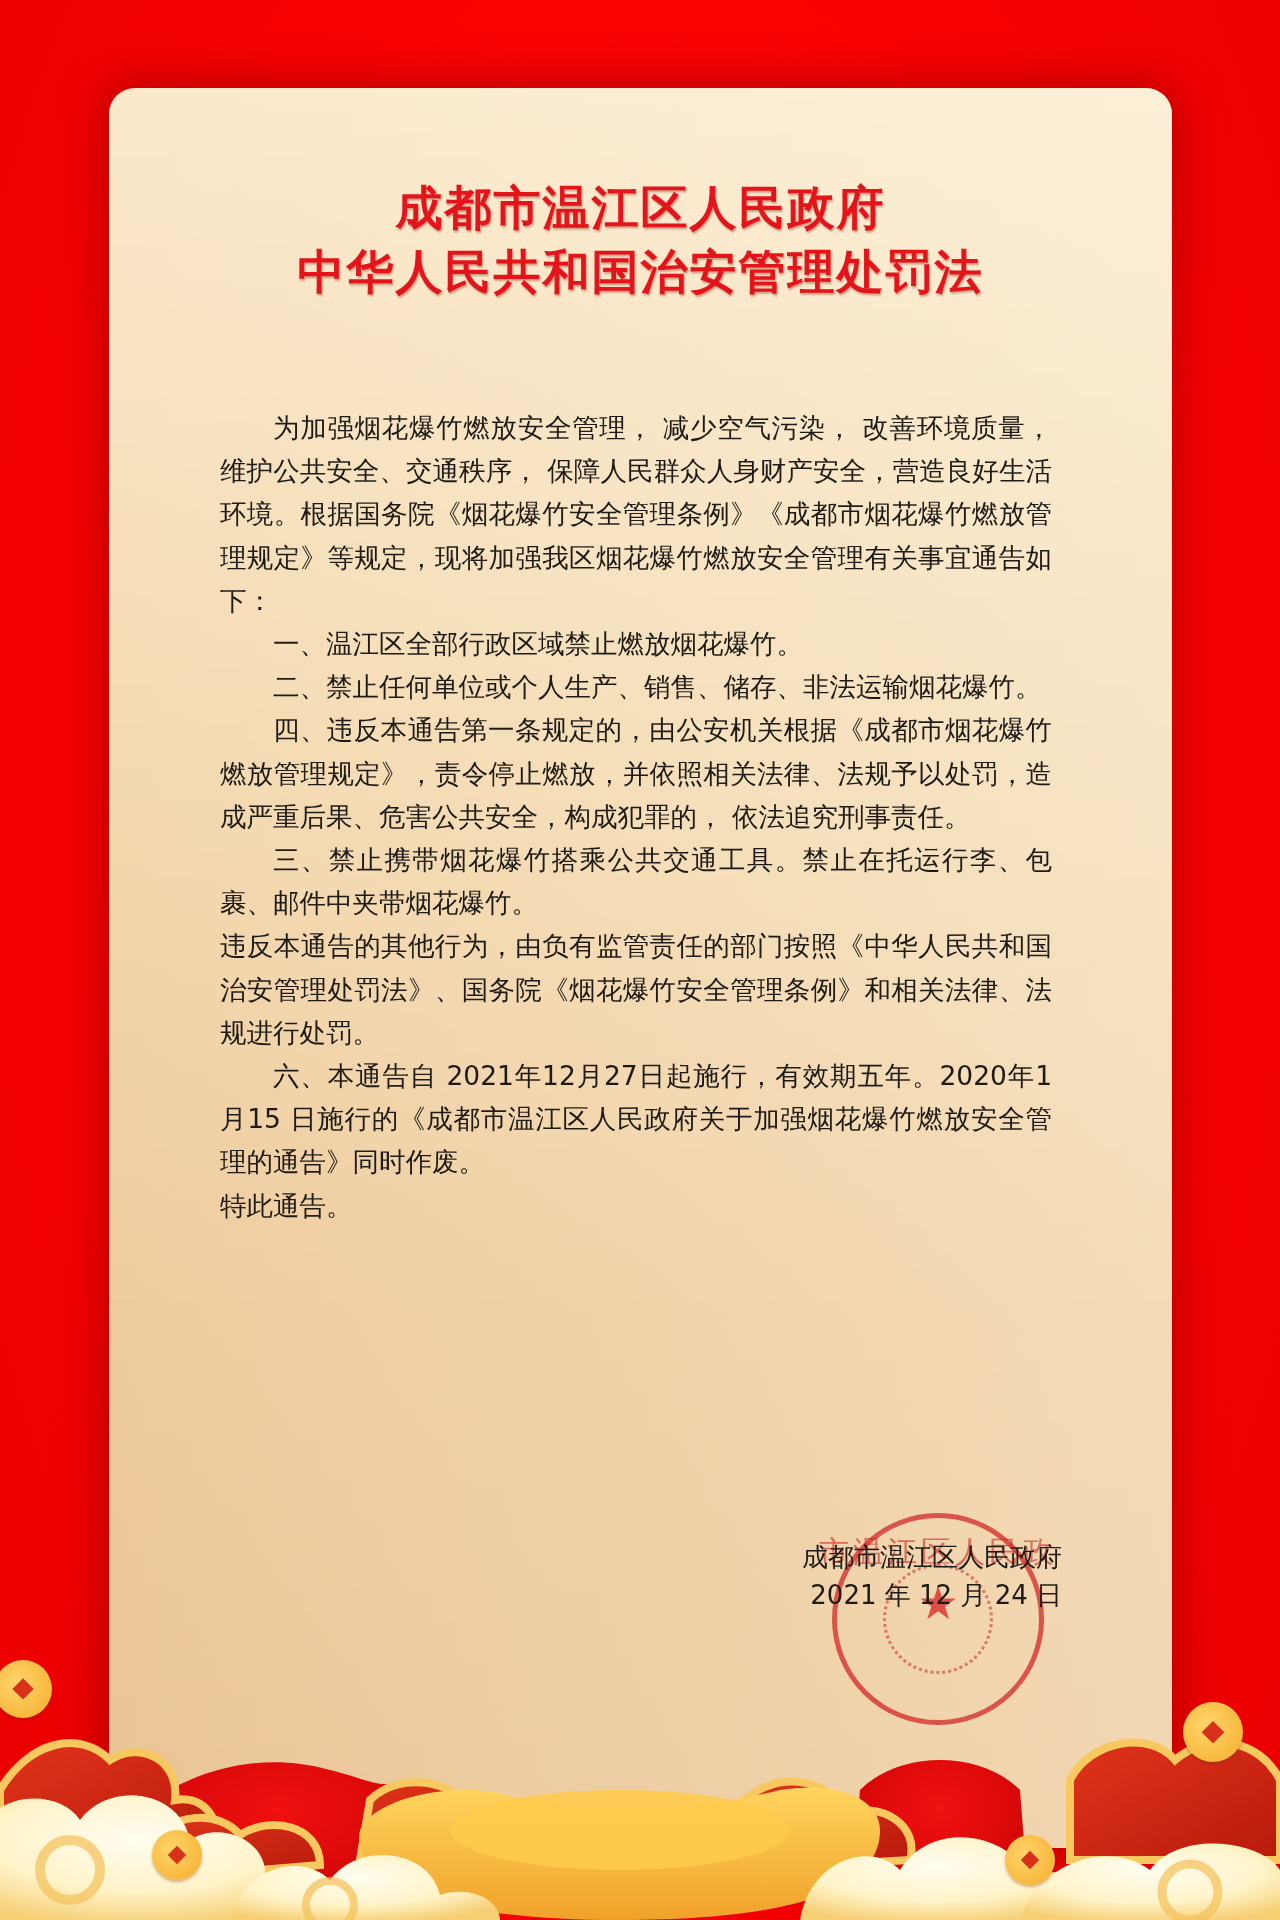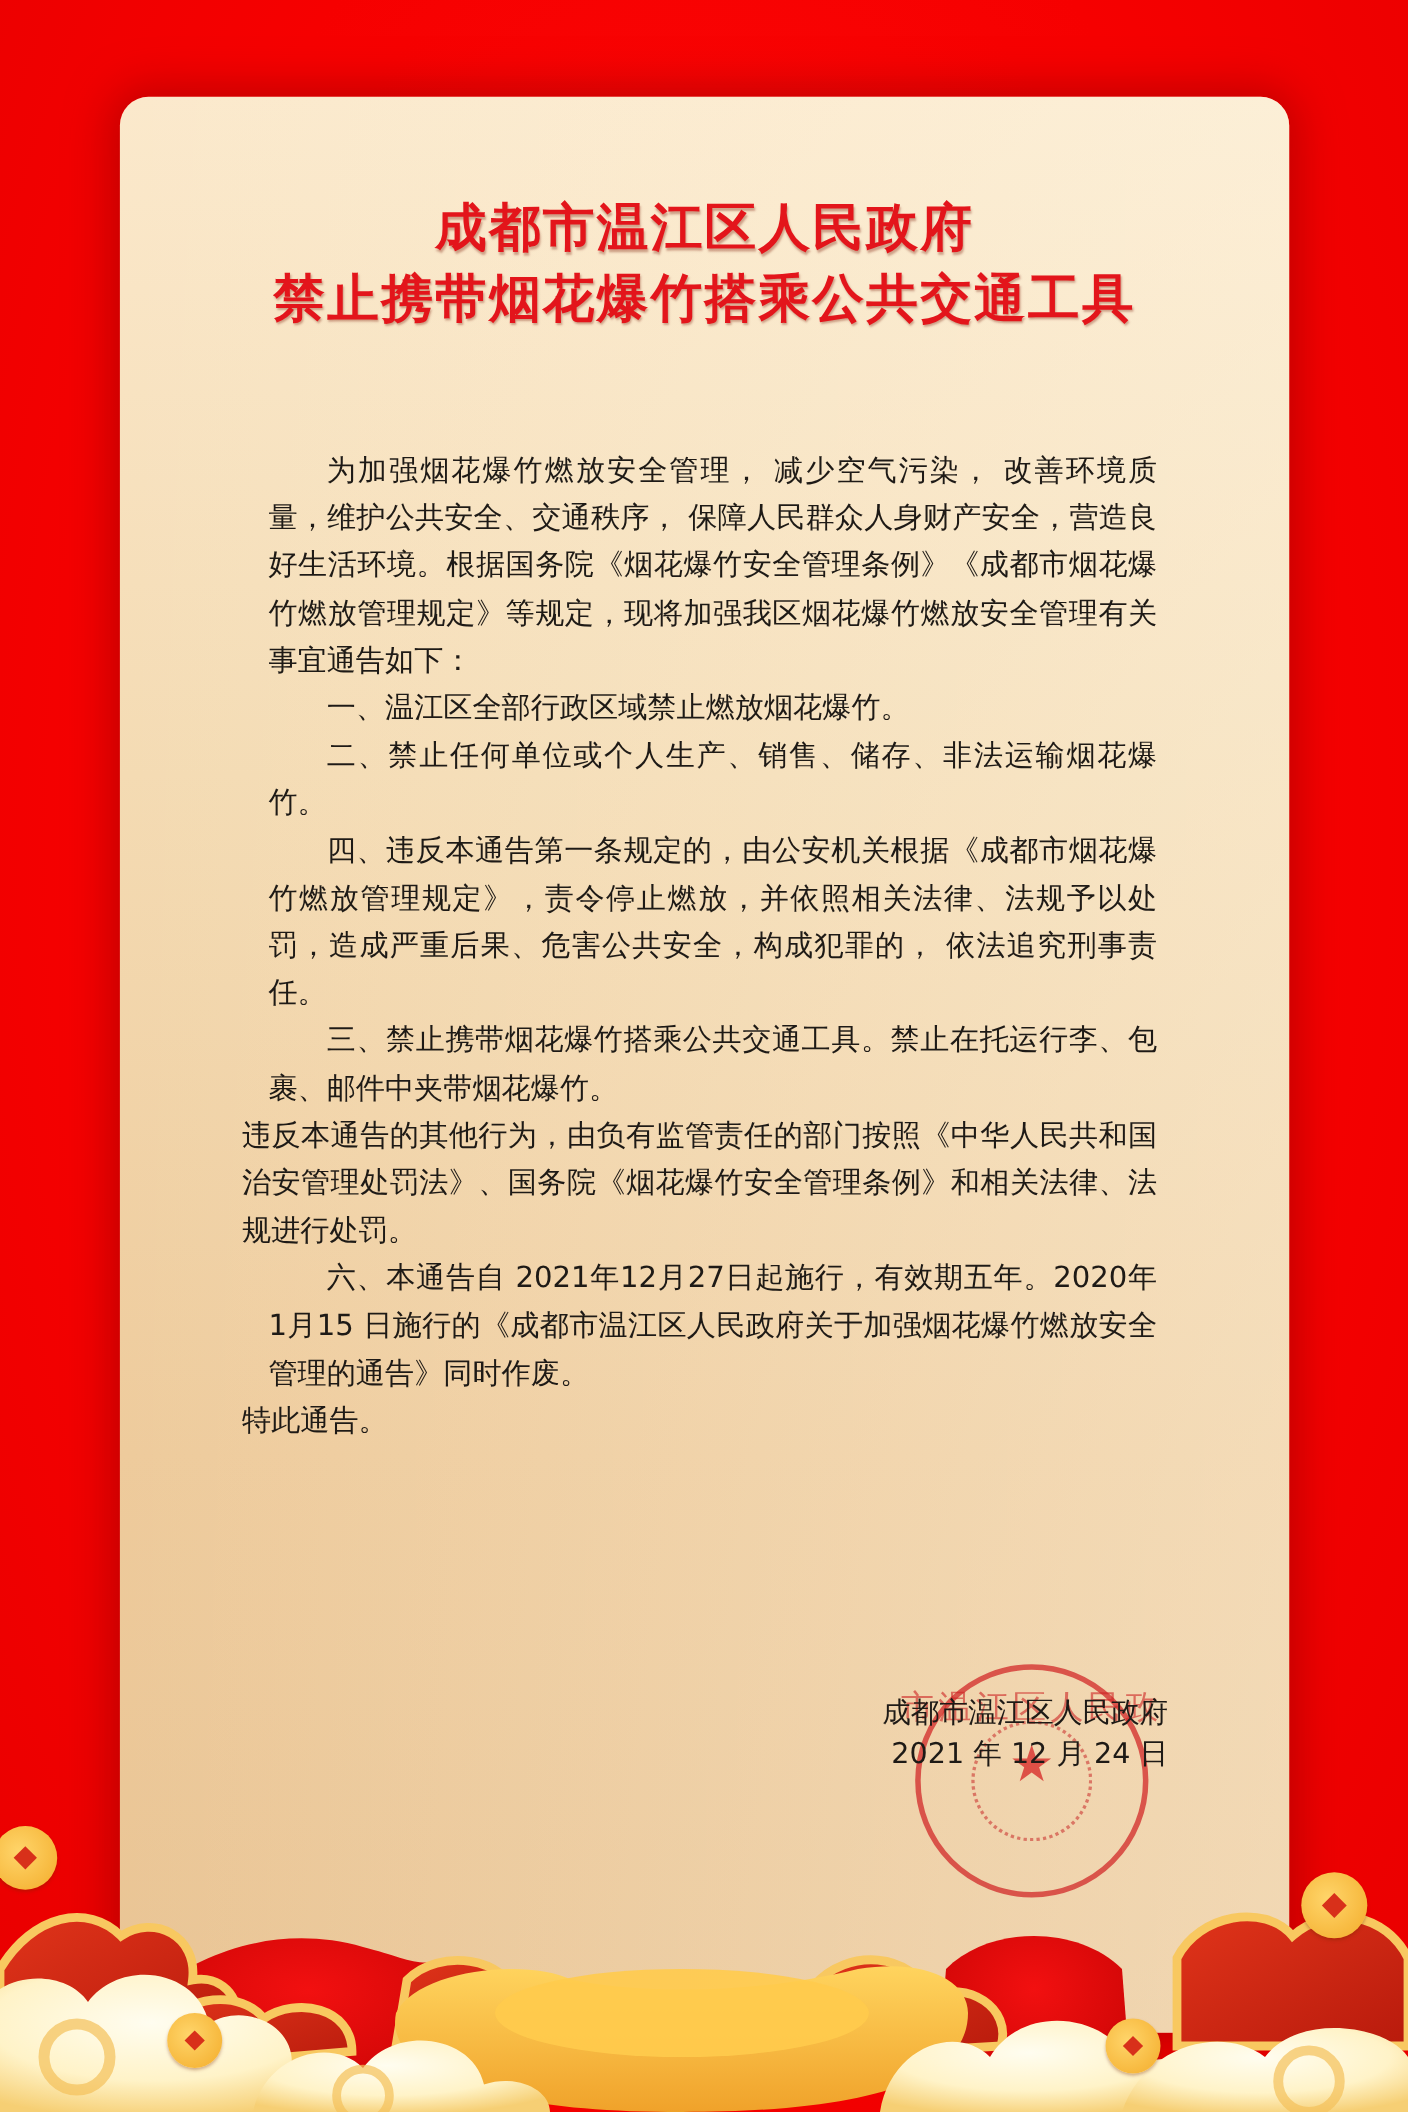--- a/index.html
+++ b/index.html
@@ -35,21 +35,21 @@
     letter-spacing: 2px;
     z-index: 2;
   }
   .title div { white-space: nowrap; }
   .body {
     position: absolute; left: 220px; top: 406px; width: 832px;
     color: #1e1a16; font-size: 26.5px; line-height: 43.2px;
     z-index: 2;
   }
   .body p { text-align: justify; text-align-last: left; }
-  .body .indent { text-indent: 2em; margin-left: 24px; }
+  .body .indent { text-indent: 2em; }
   .signature {
     position: absolute; right: 218px; top: 1538px; z-index: 3;
     color: #1e1a16; font-size: 26px; line-height: 38px; text-align: right;
   }
   .seal {
     position: absolute; left: 832px; top: 1513px; width: 212px; height: 212px;
     border-radius: 50%; border: 5px solid rgba(210,40,40,0.75);
     z-index: 2;
   }
   .seal .inner {
@@ -79,21 +79,21 @@
 </style>
 </head>
 <body>
 
 <div class="bg-red"></div>
 
 <div class="card"></div>
 
 <div class="title">
   <div>成都市温江区人民政府</div>
-  <div>禁止携带烟花爆竹搭乘公共交通工具</div>
+  <div>中华人民共和国治安管理处罚法</div>
 </div>
 
 <div class="body">
   <p class="indent">为加强烟花爆竹燃放安全管理， 减少空气污染， 改善环境质量，维护公共安全、交通秩序， 保障人民群众人身财产安全，营造良好生活环境。根据国务院《烟花爆竹安全管理条例》《成都市烟花爆竹燃放管理规定》等规定，现将加强我区烟花爆竹燃放安全管理有关事宜通告如下：</p>
   <p class="indent">一、温江区全部行政区域禁止燃放烟花爆竹。</p>
   <p class="indent">二、禁止任何单位或个人生产、销售、储存、非法运输烟花爆竹。</p>
   <p class="indent">四、违反本通告第一条规定的，由公安机关根据《成都市烟花爆竹燃放管理规定》，责令停止燃放，并依照相关法律、法规予以处罚，造成严重后果、危害公共安全，构成犯罪的， 依法追究刑事责任。</p>
   <p class="indent">三、禁止携带烟花爆竹搭乘公共交通工具。禁止在托运行李、包裹、邮件中夹带烟花爆竹。</p>
   <p>违反本通告的其他行为，由负有监管责任的部门按照《中华人民共和国治安管理处罚法》、国务院《烟花爆竹安全管理条例》和相关法律、法规进行处罚。</p>
   <p class="indent">六、本通告自 2021年12月27日起施行，有效期五年。2020年1月15 日施行的《成都市温江区人民政府关于加强烟花爆竹燃放安全管理的通告》同时作废。</p>

